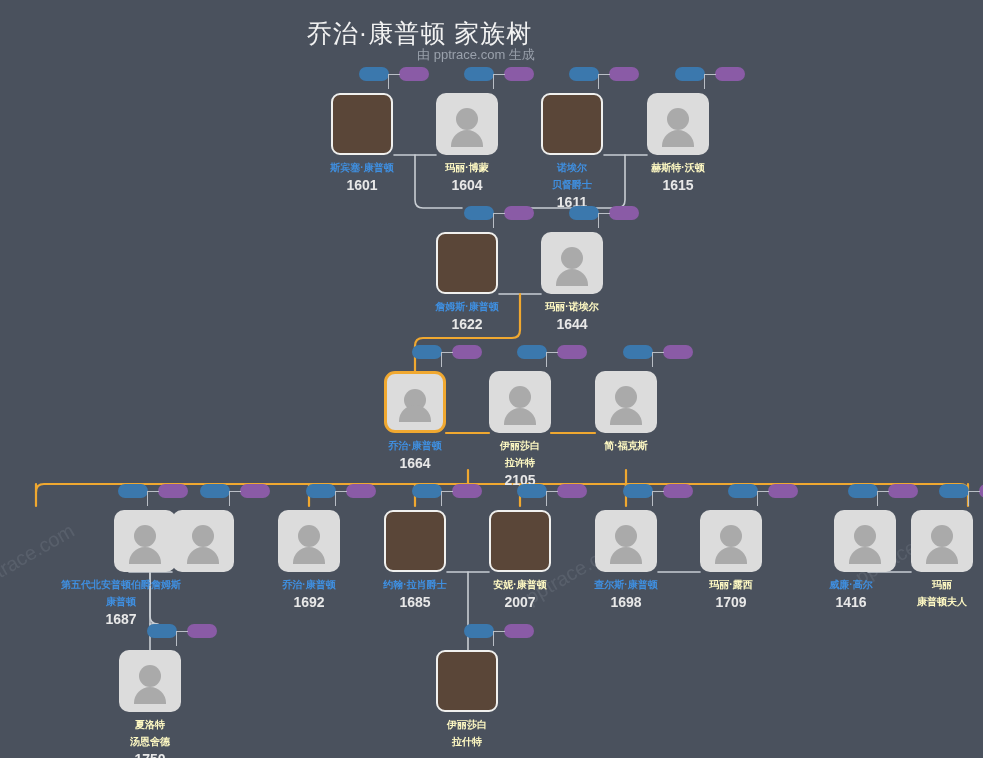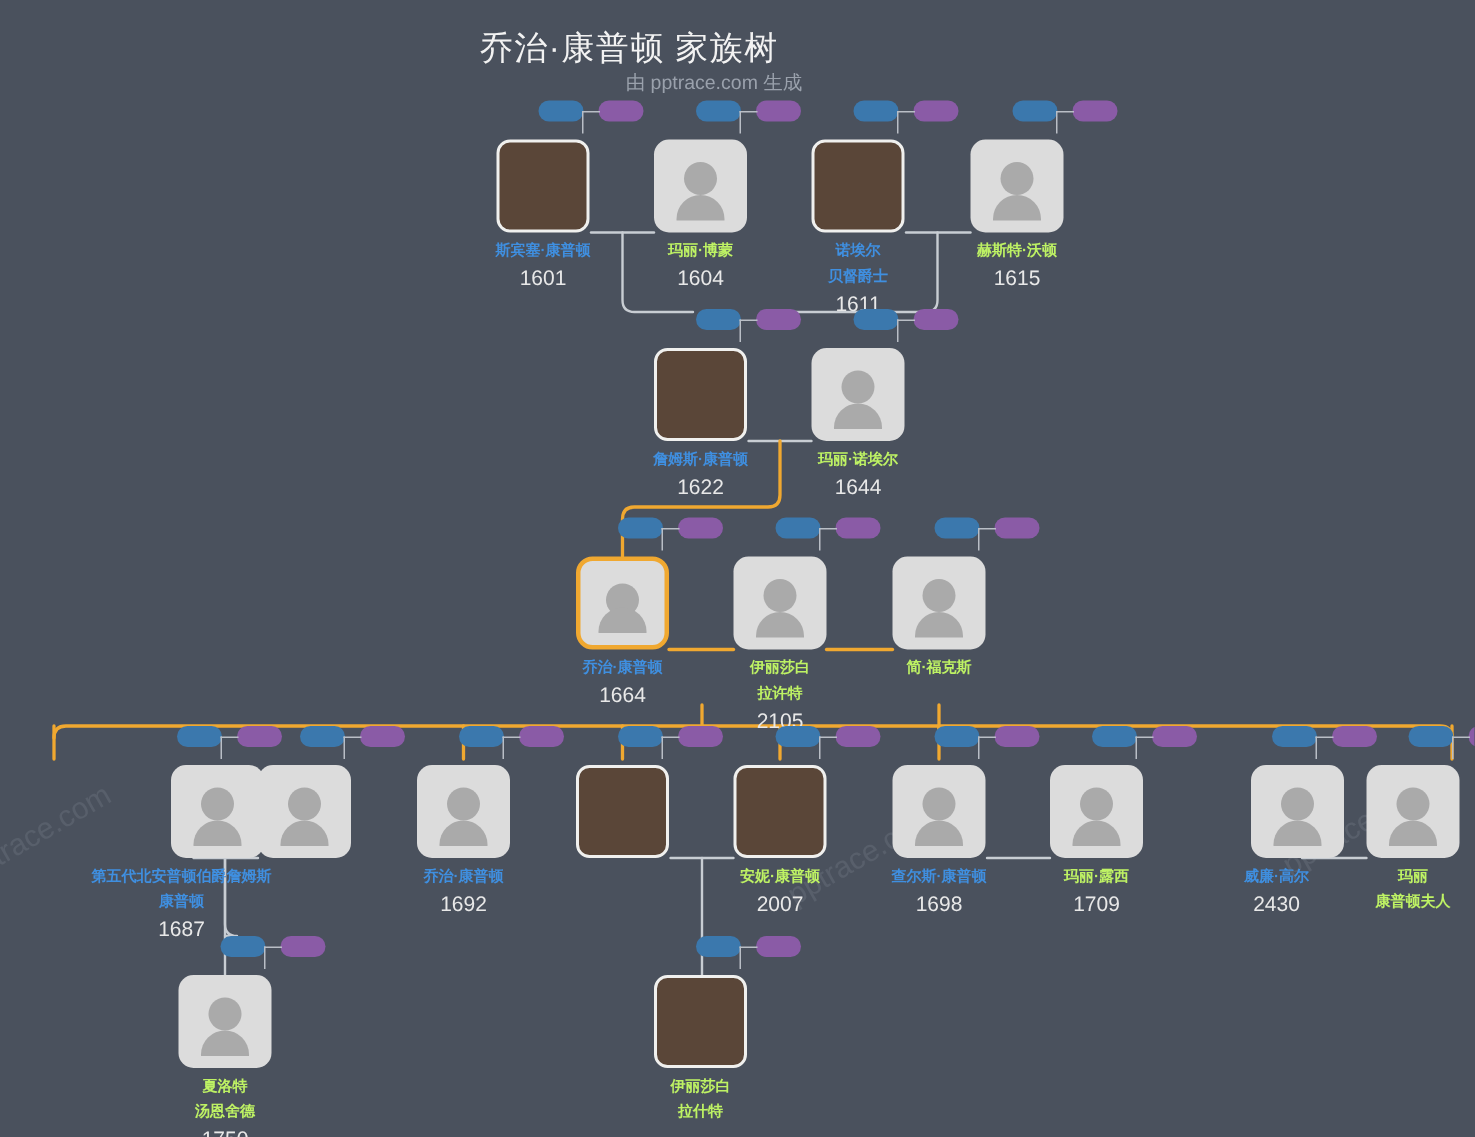--- a/index.html
+++ b/index.html
@@ -8,21 +8,21 @@
     background:#4a515d;
     font-family:"Liberation Sans","DejaVu Sans",sans-serif;
     overflow:hidden;
     position:relative;
   }
   #stage{position:absolute;inset:0;}
 
   
   .title{
     position:absolute;left:0;top:17px;width:839px;text-align:center;
-    font-size:22px;color:#f2f2f2;letter-spacing:1px;
+    font-size:25px;color:#f2f2f2;letter-spacing:1px;
   }
   .subtitle{
     position:absolute;left:0;top:46px;width:952px;text-align:center;
     font-size:13px;color:#9aa1ac;
   }
 
   
   .watermark{
     position:absolute;color:rgba(220,225,232,.10);
     font-size:20px;transform:rotate(-30deg);
@@ -86,22 +86,22 @@
       radial-gradient(ellipse 46% 34% at 50% 74%, #f2ece1 0%, #b9ab97 66%, rgba(0,0,0,0) 86%),
       radial-gradient(ellipse 26% 28% at 24% 78%, #2a4c74 0%, rgba(42,76,116,0) 75%),
       linear-gradient(180deg,#7a6a54 0%,#4a3c2b 55%,#241b12 100%);}
 
   .label{
     position:absolute;top:66px;left:50%;transform:translateX(-50%);
     text-align:center;white-space:nowrap;line-height:17px;
   }
   .name{font-size:10px;font-weight:bold;}
   .male{color:#3f8fe0;}
-  .female{color:#bef264;}
-  .year{font-size:14px;color:#e8e8e8;line-height:18px;}
+  .female{color:#fef9c3;}
+  .year{font-size:14px;color:#e8e8e8;line-height:18px;font-weight:bold;}
 </style>
 </head>
 <body>
 
 <div id="stage">
 
   <div class="title">乔治·康普顿 家族树</div>
   <div class="subtitle">由 pptrace.com 生成</div>
 
   <div class="watermark" style="left:520px;top:560px;">pptrace.com</div>
@@ -335,20 +335,24 @@
         </div>
       </div>
       <div class="node" style="left: 384px; top: 510px;">
         <div class="badges">
           <span class="pill blue"></span>
           <span class="pill purple"></span>
           <span class="badge-bar"></span>
           <span class="badge-stem"></span>
         </div>
         <div class="avatar photo p4"></div>
+        <div class="label">
+          <div class="name male">约翰·拉肖爵士</div>
+          <div class="year">1685</div>
+        </div>
       </div>
       <div class="node" style="left: 489px; top: 510px;">
         <div class="badges">
           <span class="pill blue"></span>
           <span class="pill purple"></span>
           <span class="badge-bar"></span>
           <span class="badge-stem"></span>
         </div>
         <div class="avatar photo p5"></div>
         <div class="label">
@@ -394,21 +398,21 @@
           <span class="pill purple"></span>
           <span class="badge-bar"></span>
           <span class="badge-stem"></span>
         </div>
         <div class="avatar">
           <span class="ph-head"></span>
           <span class="ph-body"></span>
         </div>
         <div class="label">
           <div class="name male">威廉·高尔</div>
-          <div class="year">2430</div>
+          <div class="year">1416</div>
         </div>
       </div>
       <div class="node" style="left: 911px; top: 510px; border-radius: 28px;">
         <div class="badges">
           <span class="pill blue"></span>
           <span class="pill purple"></span>
           <span class="badge-bar"></span>
           <span class="badge-stem"></span>
         </div>
         <div class="avatar">

